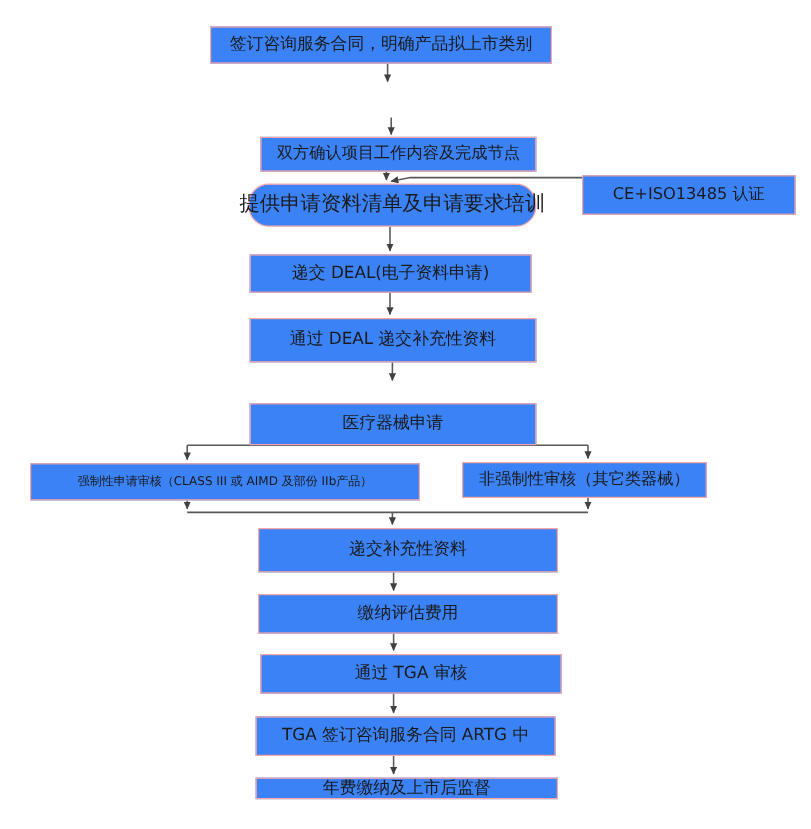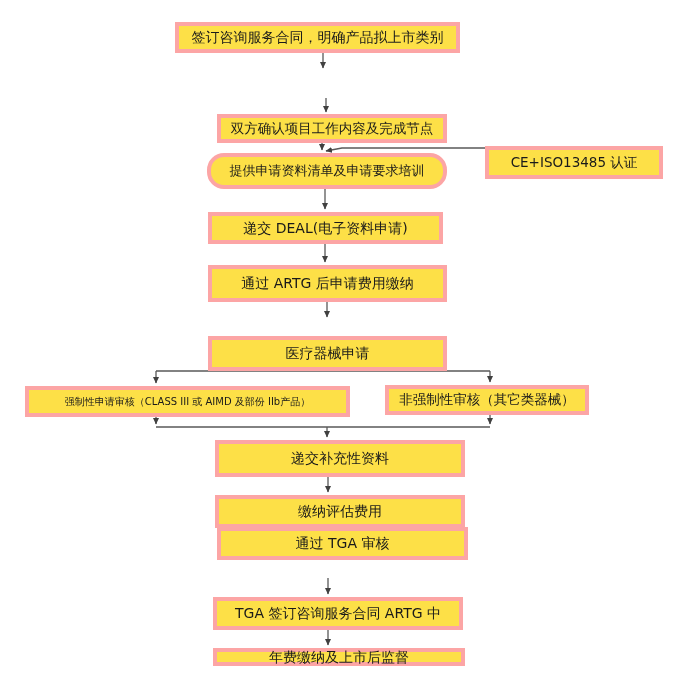--- a/index.html
+++ b/index.html
@@ -16,45 +16,45 @@
     overflow: hidden;
   }
   .connector-layer {
     position: absolute;
     left: 0; top: 0;
     width: 676px; height: 691px;
   }
   .node {
     position: absolute;
     box-sizing: border-box;
-    background: #fde047;
-    border: 4px solid #fca5a5;
+    background: #3b82f6;
+    border: 1px solid #fca5a5;
     color: #1a1a1a;
     display: flex;
     align-items: center;
     justify-content: center;
     text-align: center;
     font-size: 14px;
     line-height: 1.15;
     white-space: nowrap;
   }
   
   .n-sign        { left:175px; top:22px;  width:285px; height:31px; }
   .n-payment     { left:215px; top:71px;  width:235px; height:27px; }
   .n-confirm     { left:217px; top:114px; width:230px; height:29px; font-size:13.5px; }
-  .n-training    { left:207px; top:153px; width:240px; height:36px; font-size:13px;border-radius:17px; }
+  .n-training    { left:207px; top:153px; width:240px; height:36px; font-size:17px;border-radius:17px; }
   .n-deal        { left:208px; top:212px; width:235px; height:32px; }
   .n-dealfee     { left:208px; top:265px; width:239px; height:37px; }
   .n-device      { left:208px; top:336px; width:239px; height:35px; }
   .n-ce          { left:485px; top:146px; width:178px; height:33px; font-size:13.5px; }
   .n-mandatory   { left:25px;  top:386px; width:325px; height:31px; font-size:10px; }
   .n-nonmand     { left:385px; top:385px; width:204px; height:30px; font-size:13.5px; }
   .n-suppl       { left:215px; top:440px; width:250px; height:37px; }
   .n-evalfee     { left:215px; top:495px; width:250px; height:33px; }
-  .n-tga         { left:217px; top:527px; width:251px; height:33px; }
+  .n-tga         { left:217px; top:545px; width:251px; height:33px; }
   .n-artg        { left:213px; top:597px; width:250px; height:33px; }
   .n-annual      { left:213px; top:648px; width:252px; height:18px; }
   svg path.conn {
     fill: none;
     stroke: #595959;
     stroke-width: 1.3;
   }
 </style>
 </head>
 <body>
@@ -86,21 +86,21 @@
     <path class="conn" d="M328,528 V542" marker-end="url(#arrow)"></path>
     <path class="conn" d="M328,578 V594" marker-end="url(#arrow)"></path>
     <path class="conn" d="M328,630 V645" marker-end="url(#arrow)"></path>
   </svg>
 
   <div class="node n-sign">签订咨询服务合同，明确产品拟上市类别</div>
   <div class="node n-confirm">双方确认项目工作内容及完成节点</div>
   <div class="node n-ce">CE+ISO13485 认证</div>
   <div class="node n-training">提供申请资料清单及申请要求培训</div>
   <div class="node n-deal">递交 DEAL(电子资料申请)</div>
-  <div class="node n-dealfee">通过 ARTG 后申请费用缴纳</div>
+  <div class="node n-dealfee">通过 DEAL 递交补充性资料</div>
   <div class="node n-device">医疗器械申请</div>
   <div class="node n-mandatory">强制性申请审核（CLASS III 或 AIMD 及部份 IIb产品）</div>
   <div class="node n-nonmand">非强制性审核（其它类器械）</div>
   <div class="node n-suppl">递交补充性资料</div>
   <div class="node n-evalfee">缴纳评估费用</div>
   <div class="node n-tga">通过 TGA 审核</div>
   <div class="node n-artg">TGA 签订咨询服务合同 ARTG 中</div>
   <div class="node n-annual">年费缴纳及上市后监督</div>
 
 </div>

